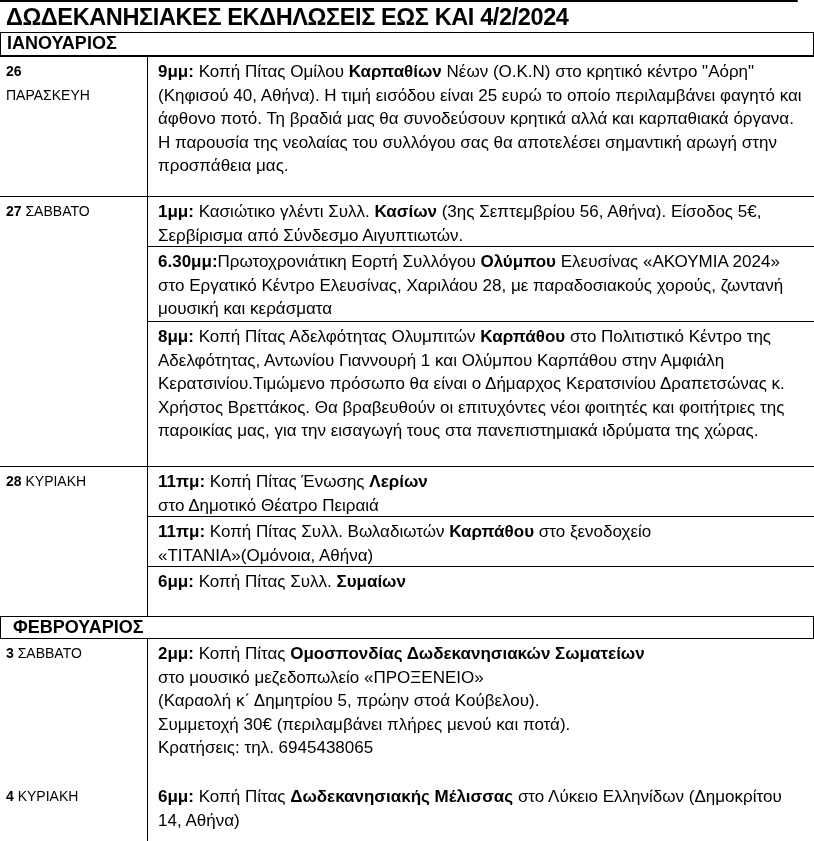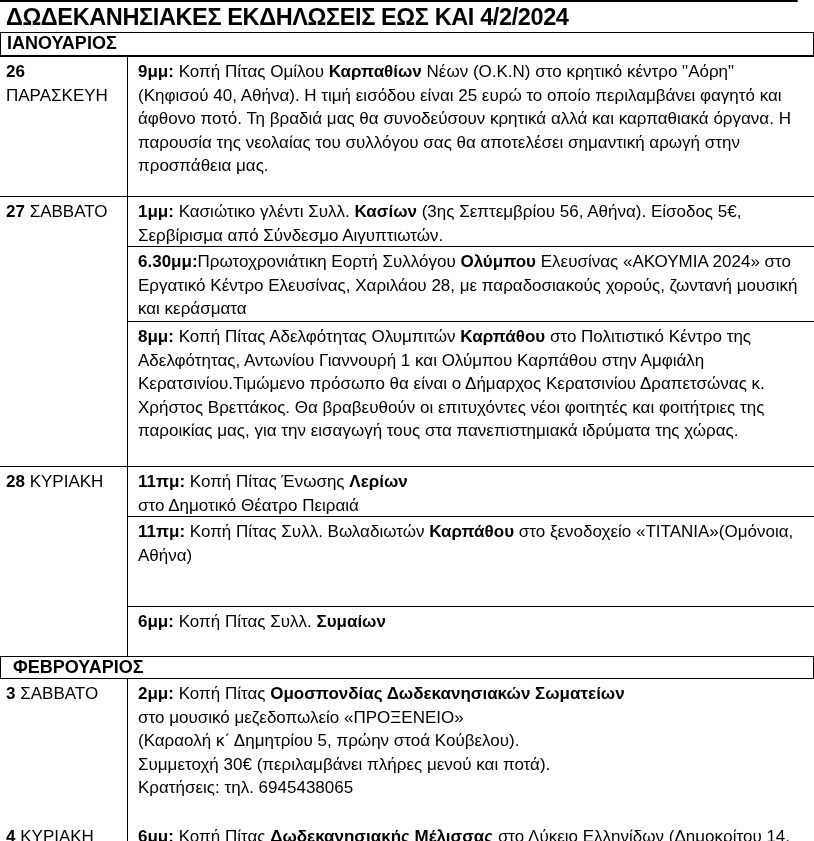--- a/index.html
+++ b/index.html
@@ -7,22 +7,22 @@
          font-family: "Liberation Sans", sans-serif; color: #000; }
   .doc { position: absolute; left: 0; top: 0; width: 814px; }
   .title-row { height: 32px; border-top: 2px solid #000; box-sizing: border-box; padding-left: 6px;
                font-weight: bold; font-size: 24px; line-height: 29px; letter-spacing: -0.4px;
                transform: scaleX(0.98); transform-origin: left; }
   .month-row { border: 1.5px solid #000; box-sizing: border-box; 
                font-weight: bold; font-size: 18px; line-height: 20px; padding-left: 6px; height: 23px; }
   .month-row.first { height: 24px; }
   .month-row.feb { padding-left: 12px; }
   .day-block { display: flex; border-top: 1.5px solid #000; }
-  .day-cell { width: 128px; box-sizing: border-box; border-right: 1.5px solid #000;
-              padding: 3px 0 0 6px; font-size: 17px; line-height: 23.5px; }
+  .day-cell { width: 148px; box-sizing: border-box; border-right: 1.5px solid #000;
+              padding: 3px 0 0 6px; font-size: 14px; line-height: 23.5px; }
   .day-cell b { font-weight: bold; }
   .events { flex: 1; }
   .event { padding: 3px 8px 1px 10px; font-size: 17px; line-height: 23.5px; }
   .event + .event { border-top: 1.5px solid #000; }
   .event b { font-weight: bold; }
 </style>
 </head>
 <body>
 
 <div class="doc">
@@ -82,21 +82,21 @@
         <span>Κοπή Πίτας Ένωσης</span>
         <b>Λερίων</b><br>
         <span>στο Δημοτικό Θέατρο Πειραιά</span>
       </div>
       <div class="event" style="height:45px;">
         <b>11πμ:</b>
         <span>Κοπή Πίτας Συλλ. Βωλαδιωτών</span>
         <b>Καρπάθου</b>
         <span>στο ξενοδοχείο «ΤΙΤΑΝΙΑ»(Ομόνοια, Αθήνα)</span>
       </div>
-      <div class="event" style="height:45px;margin-top:40px;">
+      <div class="event" style="height:45px;">
         <b>6μμ:</b>
         <span>Κοπή Πίτας Συλλ.</span>
         <b>Συμαίων</b><br>
         &nbsp;
       </div>
     </div>
   </div>
 
   <div class="month-row feb">ΦΕΒΡΟΥΑΡΙΟΣ</div>
 

